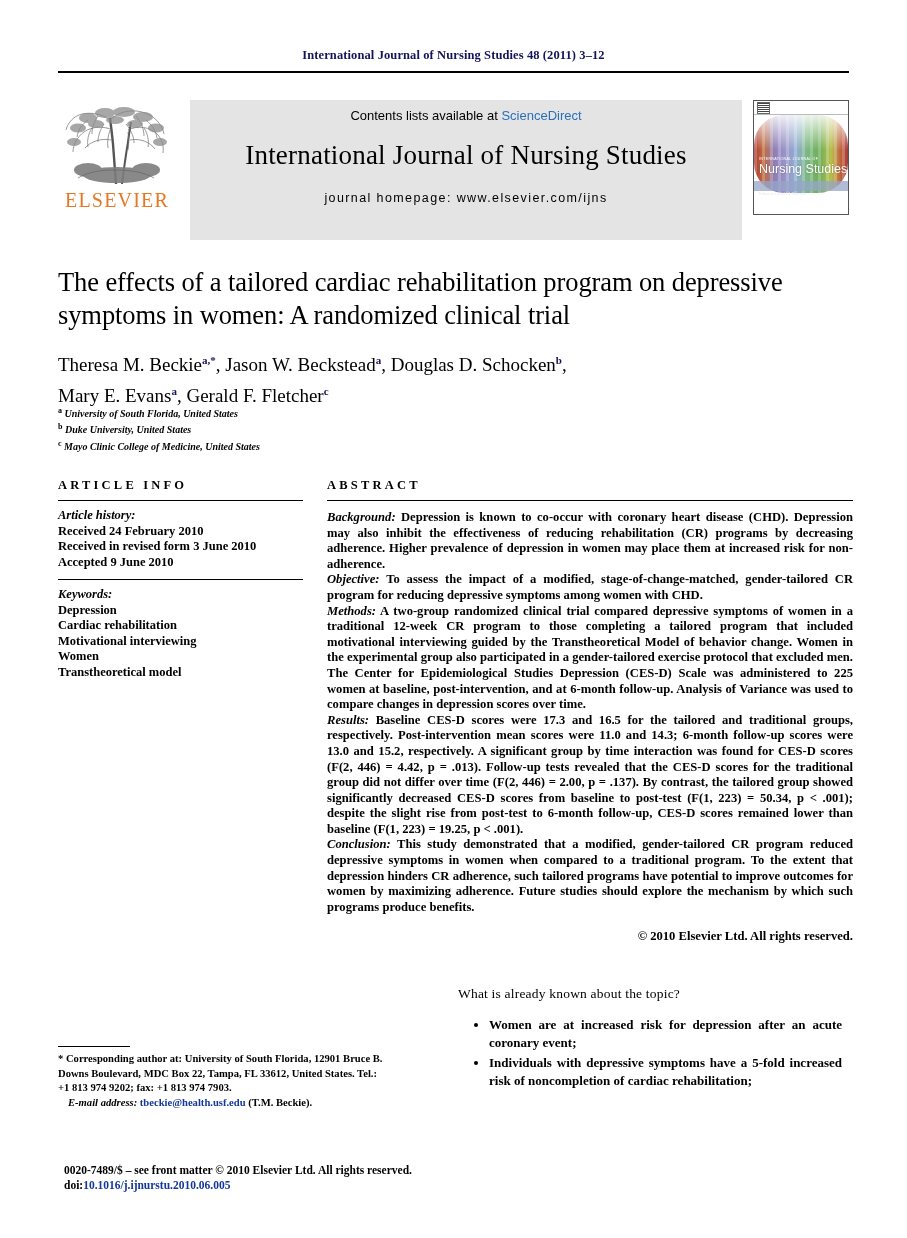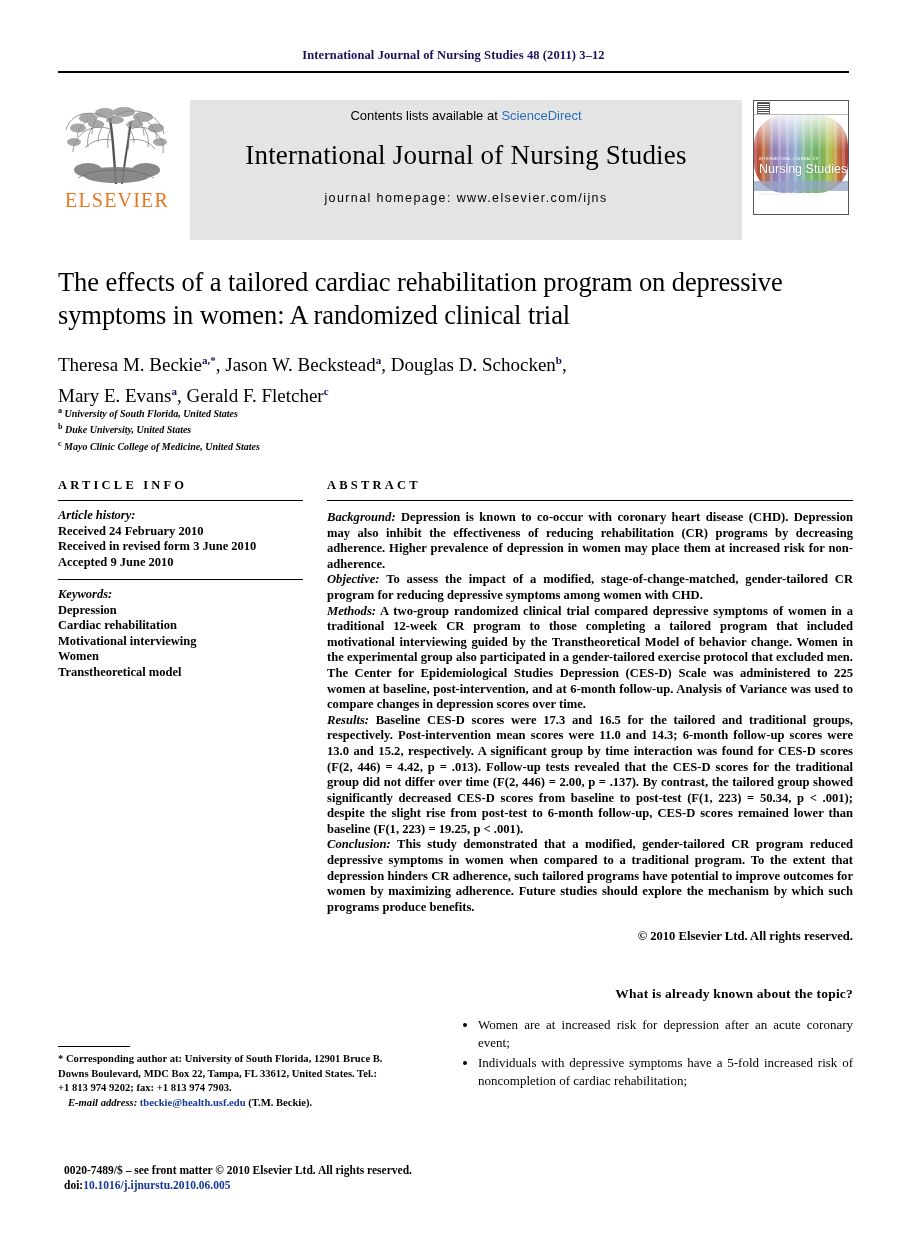--- a/index.html
+++ b/index.html
@@ -292,31 +292,31 @@
 
   
   .known {
     position: absolute;
     left: 458px;
     top: 986px;
     width: 395px;
   }
   .known-title {
     font-size: 13.5px;
-    font-weight: bold;
-    text-align: right;
+    font-weight: normal;
+    text-align: left;
     margin-bottom: 14px;
     letter-spacing: 0.2px;
   }
   .known ul {
-    margin: 0;
+    margin: 11px;
     padding-left: 20px;
     font-size: 13px;
     line-height: 17.5px;
-    font-weight: normal;
+    font-weight: bold;
   }
   .known li {
     margin-bottom: 3px;
     text-align: justify;
   }
 
   
   .fn-rule {
     position: absolute;
     left: 58px;

